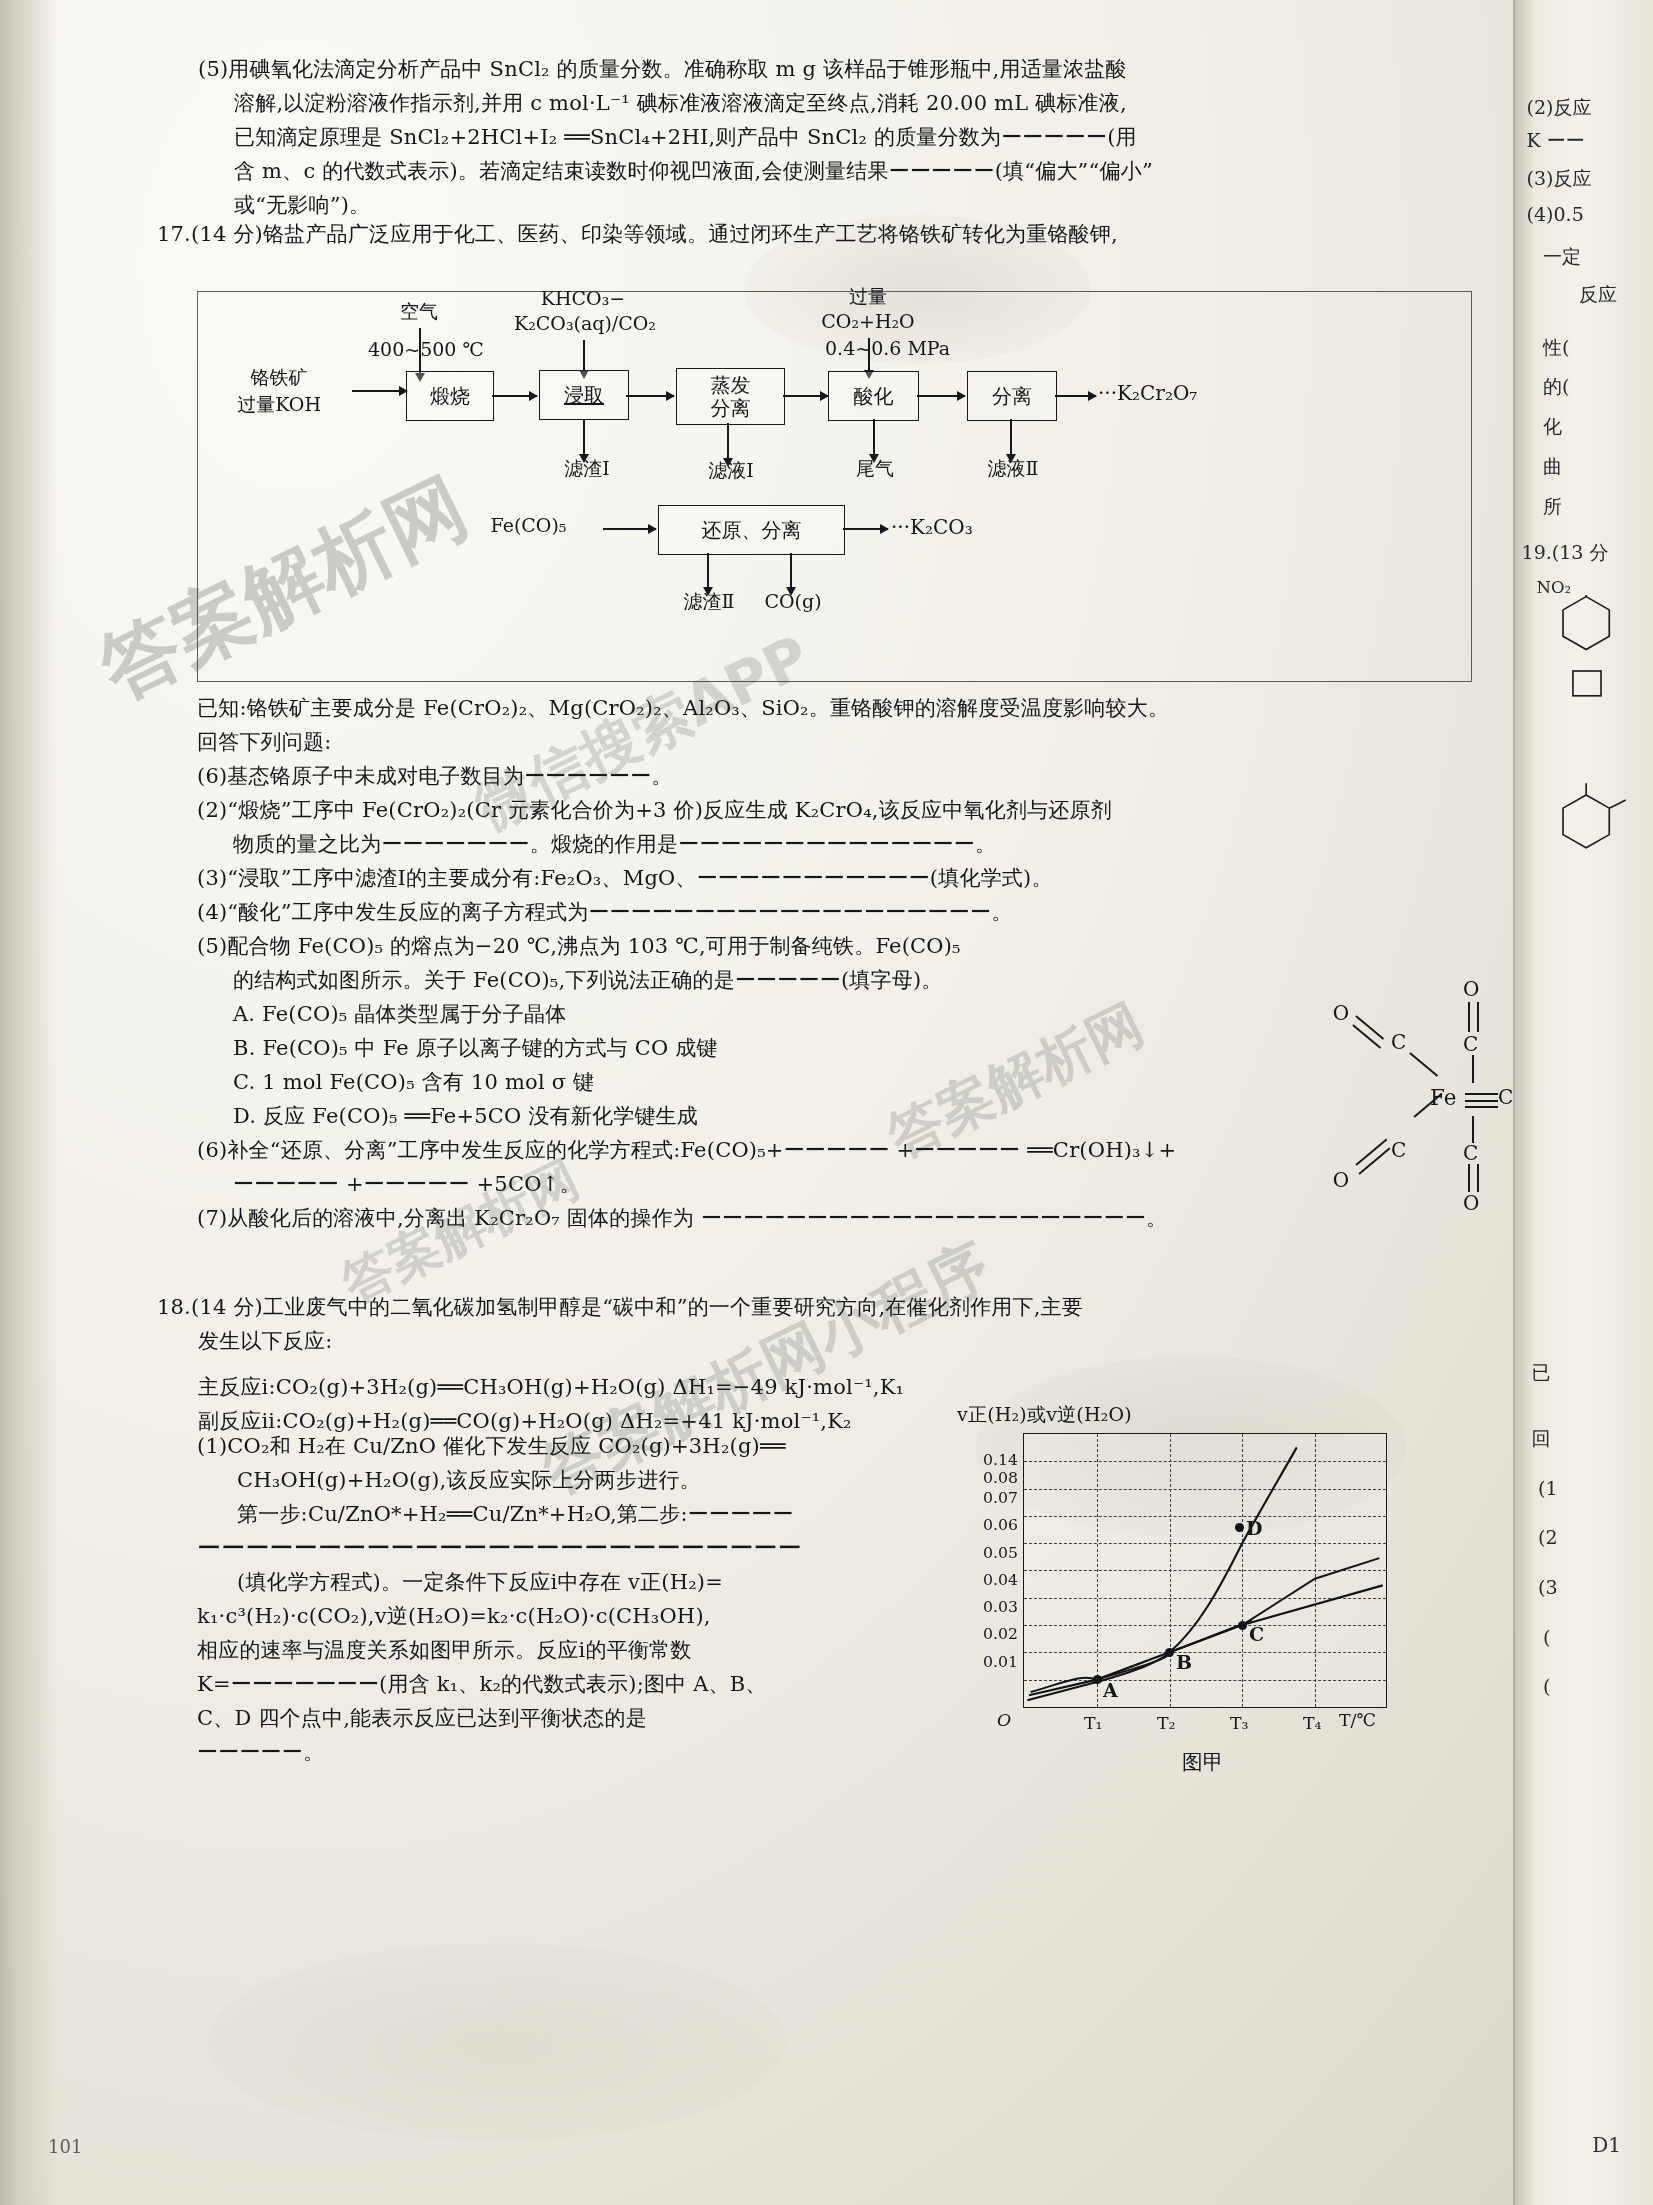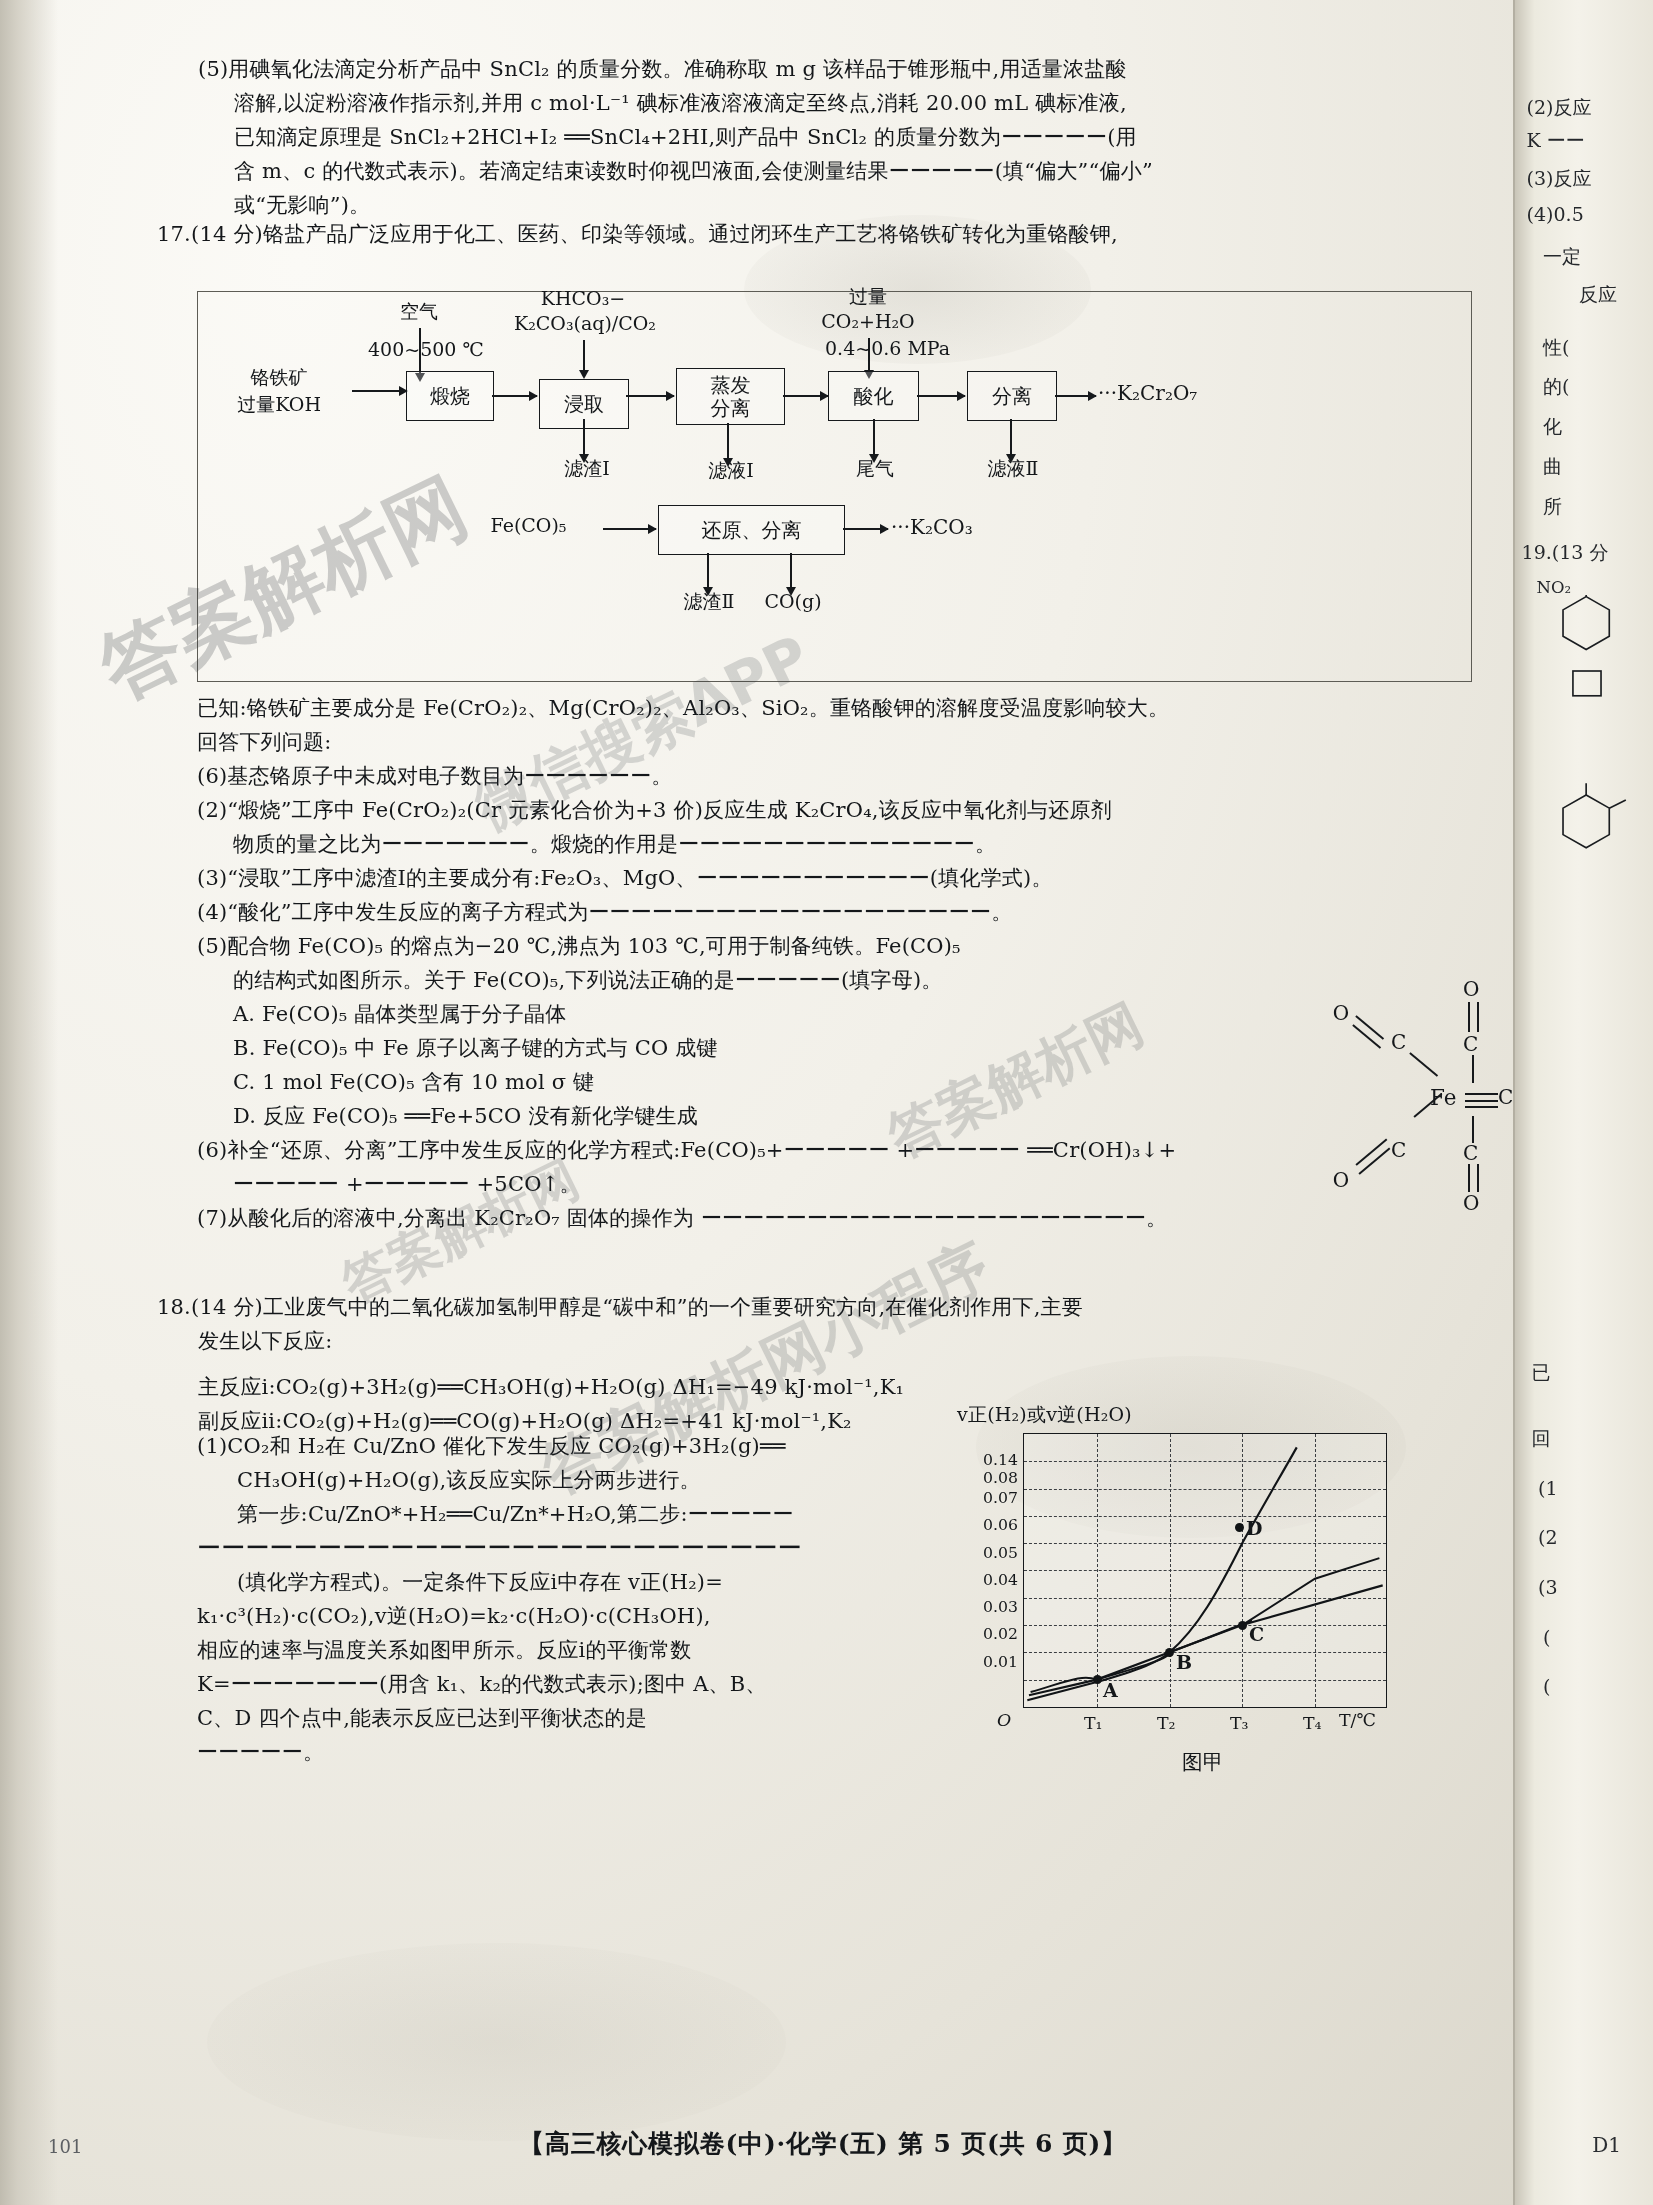--- a/index.html
+++ b/index.html
@@ -133,21 +133,21 @@
       <div class="arrow down" style="left:221px;top:36px;height:46px;"></div>
       <div class="flbl" style="left:170px;top:46px;width:182px;text-align:left;">400~500 ℃</div>
 
       <div class="fnode" style="left:208px;top:79px;width:86px;height:48px;">煅烧</div>
       <div class="arrow" style="left:294px;top:103px;width:45px;"></div>
 
       <div class="flbl" style="left:294px;top:-5px;width:182px;">KHCO₃−</div>
       <div class="flbl" style="left:281px;top:20px;width:212px;">K₂CO₃(aq)/CO₂</div>
       <div class="arrow down" style="left:385px;top:48px;height:31px;"></div>
 
-      <div class="fnode" style="left:341px;top:87px;width:88px;height:48px;">浸取</div>
+      <div class="fnode" style="left:341px;top:78px;width:88px;height:48px;text-decoration:underline;">浸取</div>
       <div class="arrow" style="left:428px;top:103px;width:48px;"></div>
 
       <div class="fnode" style="left:478px;top:76px;width:107px;height:55px;flex-direction:column;">
         <span>蒸发</span>
         <span>分离</span>
       </div>
       <div class="arrow" style="left:585px;top:103px;width:45px;"></div>
 
       <div class="flbl" style="left:612px;top:-6.6px;width:116px;">过量</div>
       <div class="flbl" style="left:604px;top:18px;width:132px;">CO₂+H₂O</div>
@@ -352,21 +352,20 @@
 
     <div class="rs-text" style="top:1356px;left:16.5px;">已</div>
     <div class="rs-text" style="top:1422px;left:16.5px;">回</div>
     <div class="rs-text" style="top:1472px;left:23px;">(1</div>
     <div class="rs-text" style="top:1521px;left:23px;">(2</div>
     <div class="rs-text" style="top:1571px;left:23px;">(3</div>
     <div class="rs-text" style="top:1621px;left:28px;">(</div>
     <div class="rs-text" style="top:1670px;left:28px;">(</div>
   </div>
 
-  <div class="footer" style="right:190px;left:182px;">【高三核心模拟卷(中)·化学(五)   第 5 页(共 6 页)】</div>
   <div class="pagecode">D1</div>
   <div class="leftcode">101</div>
 
   <div class="wm" style="left:83px;top:628px;font-size:79px;transform:rotate(-26deg);">答案解析网</div>
   <div class="wm wm2" style="left:463px;top:777px;font-size:58px;transform:rotate(-26deg);">微信搜索APP</div>
   <div class="wm wm2" style="left:529px;top:1439px;font-size:61px;transform:rotate(-26deg);">答案解析网小程序</div>
   <div class="wm wm2" style="left:876px;top:1108px;font-size:55px;transform:rotate(-26deg);">答案解析网</div>
   <div class="wm wm2" style="left:331px;top:1257px;font-size:51px;transform:rotate(-26deg);">答案解析网</div>
 
 </div>

